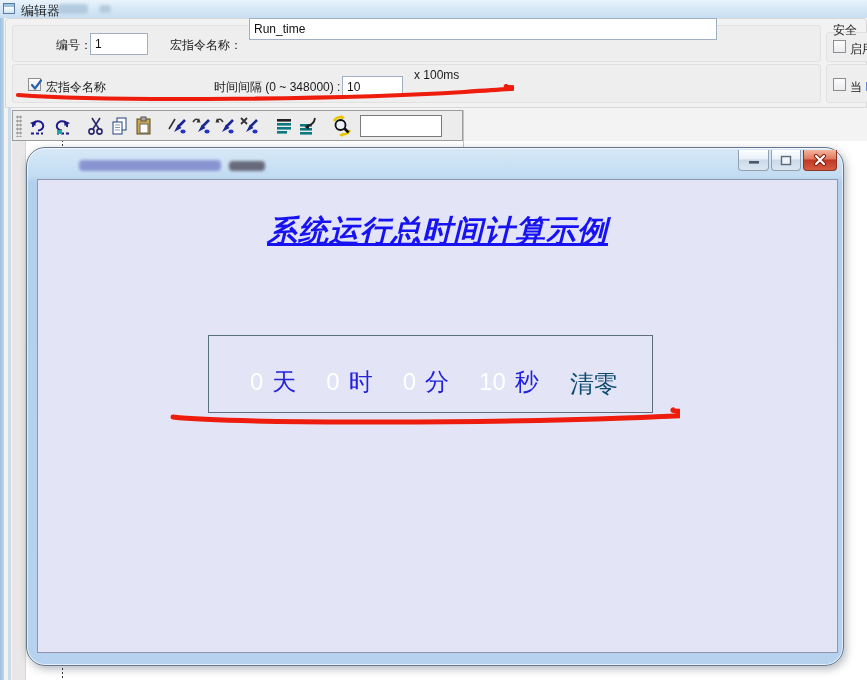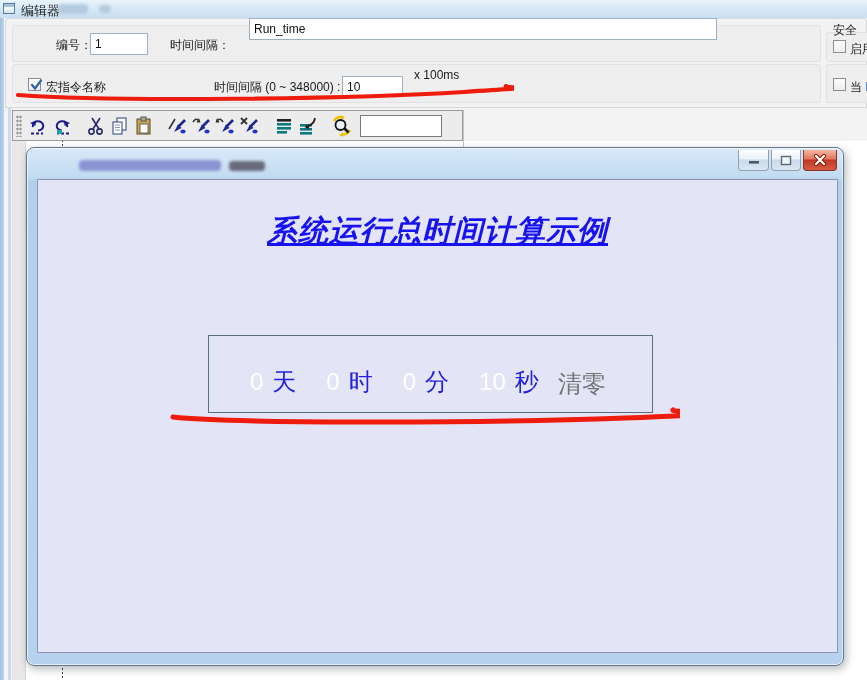--- a/index.html
+++ b/index.html
@@ -46,63 +46,63 @@
   
   .editor-bg { left:26px; top:141px; width:841px; height:539px; background:#ffffff; z-index:1; }
   .gutter { left:12px; top:141px; width:14px; height:539px; background:#e9e7e7; border-right:1px solid #d8d6d6; z-index:2; }
   .dotline { left:62px; top:128px; width:1px; height:552px;
     background-image:linear-gradient(#3a3a3a 45%, transparent 45%); background-size:1px 4px; z-index:3; }
   .teal-mark { left:57px; top:130px; width:5px; height:4px; background:#24a49c; z-index:7; }
 
   
   .dialog { left:26px; top:147px; width:818px; height:519px; z-index:10;
     background:linear-gradient(180deg,#d7e9f8 0%,#c3dcf2 28px,#b2d0ec 34px,#b6d2ee 100%);
-    border:1px solid #66768a; border-radius:8px;
+    border:1px solid #66768a; border-radius:19px;
     box-shadow:2px 3px 8px rgba(40,50,70,.35), inset 0 0 0 1px rgba(255,255,255,.65); }
   .capbtn { top:2px; height:21px; border:1px solid #94a0ae; border-top:none; border-radius:0 0 4px 4px;
     background:linear-gradient(180deg,#fdfeff 0%,#e9f1f9 45%,#ccd9e8 50%,#dbe7f3 100%);
     display:flex; align-items:center; justify-content:center; }
   .capbtn.close { background:linear-gradient(180deg,#f6b5a0 0%,#e0785e 45%,#c03823 50%,#d55b42 100%);
     border-color:#8e3222; }
   .dlg-content { left:10px; top:31px; width:801px; height:474px; background:#e4e4f7; border:1px solid #9094ac; }
 
   .dlg-heading { left:0; top:31px; width:100%; text-align:center;
     font-size:30px; font-weight:bold; font-style:italic; text-decoration:underline;
     color:#1612f2; letter-spacing:1px; }
 
   .groupbox { left:170px; top:155px; width:445px; height:78px; border:1px solid #5c6f7c; }
   .legend { left:180px; top:131px; width:210px; height:43px; background:#a0b2bf;
     color:#e62512; font-size:27px; display:flex; align-items:center; padding-left:7px; white-space:nowrap; }
 
   .time-row { left:212px; top:186px; display:flex; align-items:center; font-size:24px; }
   .tval { color:#ffffff; }
   .tunit { color:#2222dd; margin-left:9px; }
   .tgap { width:30px; }
-  .clear-btn { left:520px; top:188px; color:#737373; font-size:24px; white-space:nowrap; }
+  .clear-btn { left:532px; top:188px; color:#0c4a6e; font-size:24px; white-space:nowrap; }
 
   .ann { z-index:50; pointer-events:none; }
 </style>
 </head>
 <body>
 
 <div class="abs titlebar">
   <div class="abs app-icon"></div>
   <div class="abs app-title">编辑器</div>
   <div class="abs blurpill" style="left:58px;top:4px;width:30px;height:10px;background:#aec6db;"></div>
   <div class="abs blurpill" style="left:99px;top:5px;width:12px;height:8px;background:#aec6db;"></div>
 </div>
 <div class="abs edge-a"></div>
 <div class="abs edge-b"></div>
 
 <div class="abs form-region"></div>
 
 <div class="abs panel" style="left:12px;top:25px;width:809px;height:37px;z-index:6;"></div>
 <div class="abs lbl" style="left:56px;top:37px;z-index:7;">编号：</div>
 <input class="abs tbox" style="left: 90px; top: 33px; width: 58px; height: 22px; z-index: 7;" value="1">
-<div class="abs lbl" style="left:170px;top:37px;z-index:7;">时间间隔：</div>
+<div class="abs lbl" style="left:170px;top:37px;z-index:7;">宏指令名称：</div>
 <input class="abs tbox" style="left: 249px; top: 18px; width: 468px; height: 22px; z-index: 7;" value="Run_time">
 
 <div class="abs panel" style="left:12px;top:64px;width:809px;height:39px;z-index:6;"></div>
 <div class="abs cb checked" style="left:28px;top:78px;z-index:7;">
   <svg width="15" height="15" viewBox="0 0 15 15">
     <path d="M3 8 L6 11.5 L12 3.5" fill="none" stroke="#2b62a8" stroke-width="2.2" stroke-linecap="round"></path>
   </svg>
 </div>
 <div class="abs lbl" style="left:46px;top:79px;z-index:7;">宏指令名称</div>
 <div class="abs lbl" style="left:214px;top:79px;z-index:7;">时间间隔 (0 ~ 348000) :</div>

